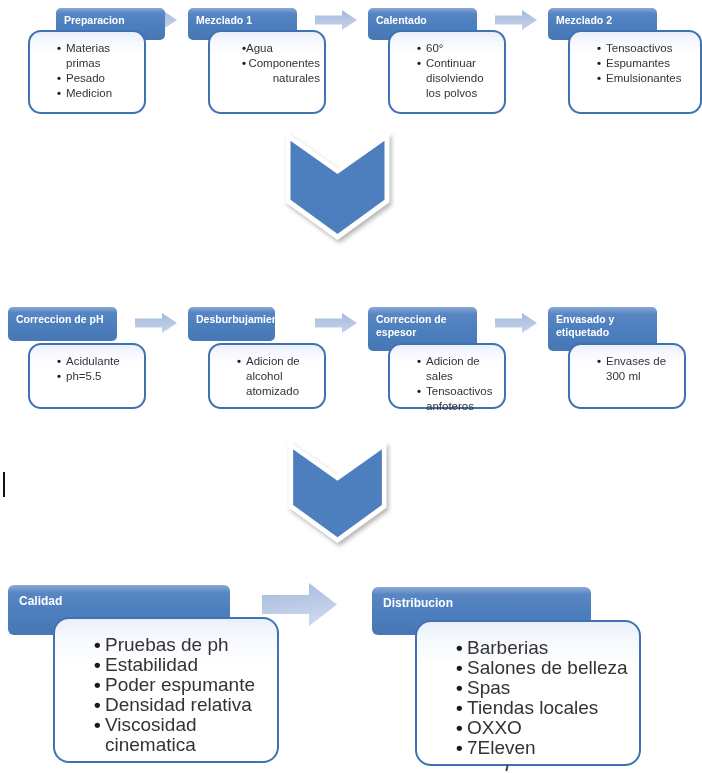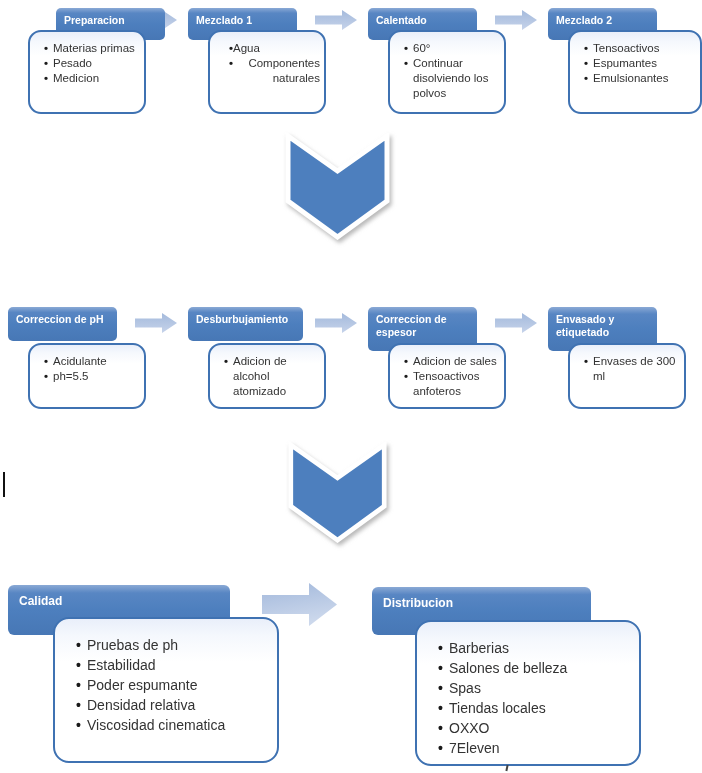--- a/index.html
+++ b/index.html
@@ -15,26 +15,26 @@
     border-radius:5px;
     color:#ffffff; font-weight:bold; font-size:10.5px; line-height:13px;
     padding:6px 7px 0 8px;
   }
   .hdr.big { font-size:12px; line-height:15px; padding:9px 10px 0 11px; border-radius:6px; }
   
   .bdy {
     position:absolute; z-index:2; box-sizing:border-box;
     background:linear-gradient(180deg,#e9effa 0%, #f5f8fd 12%, #ffffff 30%);
     border:2px solid #3f72b2; border-radius:13px;
-    padding:9px 4px 0 14px;
+    padding:9px 4px 0 27px;
     font-size:11.5px; color:#333333;
   }
   .bdy.big {
     border-width:2.5px; border-radius:16px;
-    padding:16px 6px 0 21px; font-size:14px;
+    padding:16px 6px 0 39px; font-size:19px;
   }
   .bullet { display:flex; line-height:15px; }
   .bdy.big .bullet { line-height:20px; }
   .bullet::before { content:"•"; flex:0 0 9px; font-weight:bold; color:#1a1a1a; }
   .bdy.big .bullet::before { flex-basis:11px; }
   
   .shape { position:absolute; z-index:0; }
   .chev  { filter:drop-shadow(2px 3px 2px rgba(125,125,125,0.55)); }
   
   .caret { position:absolute; width:2px; height:25px; background:#111111; z-index:3; }
@@ -128,21 +128,21 @@
     </div>
   <div class="bullet">
       <span>ph=5.5</span>
     </div>
 </div>
 
 <svg class="shape" style="left:135px; top:312px;" width="43" height="22" viewBox="0 0 43 22">
   <polygon points="0,6.5 27,6.5 27,1 42,11 27,21 27,15.5 0,15.5" fill="url(#ag1)"></polygon>
 </svg>
 
-<div class="hdr" style="left:188px; top:307px; width:115px; height:34px;">
+<div class="hdr" style="left:188px; top:307px; width:87px; height:34px;">
   <span>Desburbujamiento</span>
 </div>
 <div class="bdy" style="left:208px; top:343px; width:118px; height:66px;">
   <div class="bullet">
       <span>Adicion de alcohol atomizado</span>
     </div>
 </div>
 
 <svg class="shape" style="left:315px; top:312px;" width="43" height="22" viewBox="0 0 43 22">
   <polygon points="0,6.5 27,6.5 27,1 42,11 27,21 27,15.5 0,15.5" fill="url(#ag1)"></polygon>

